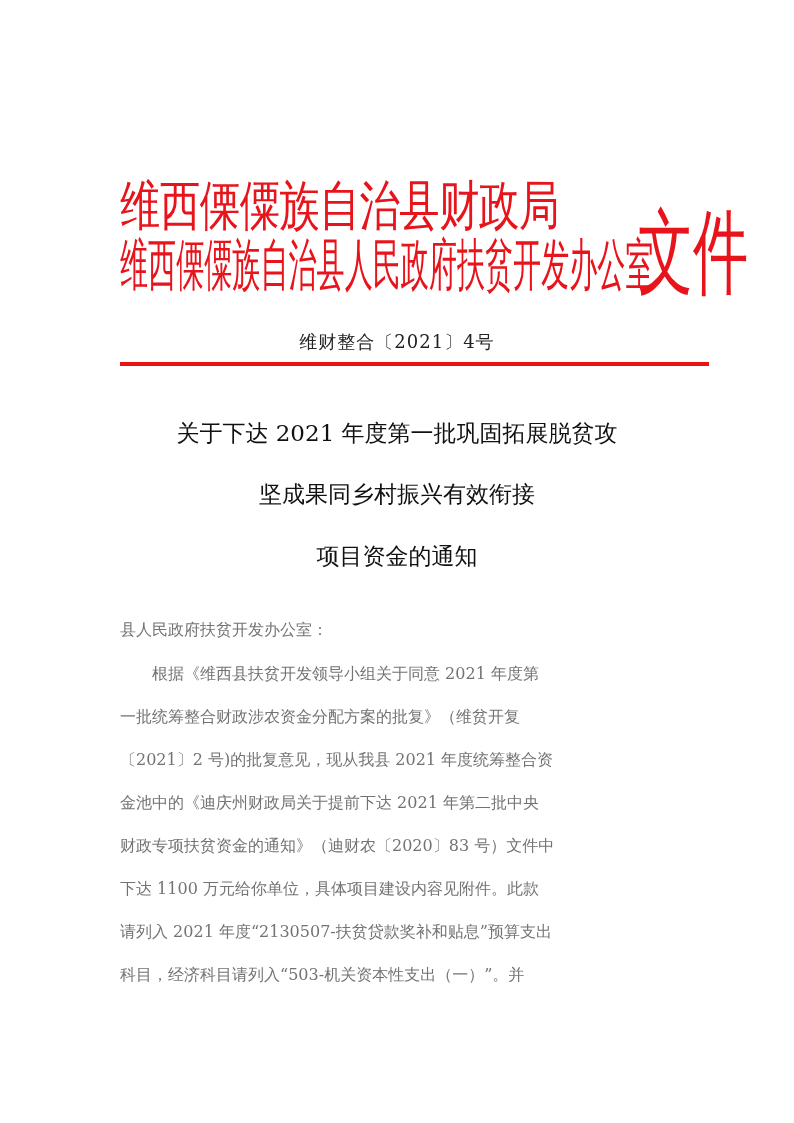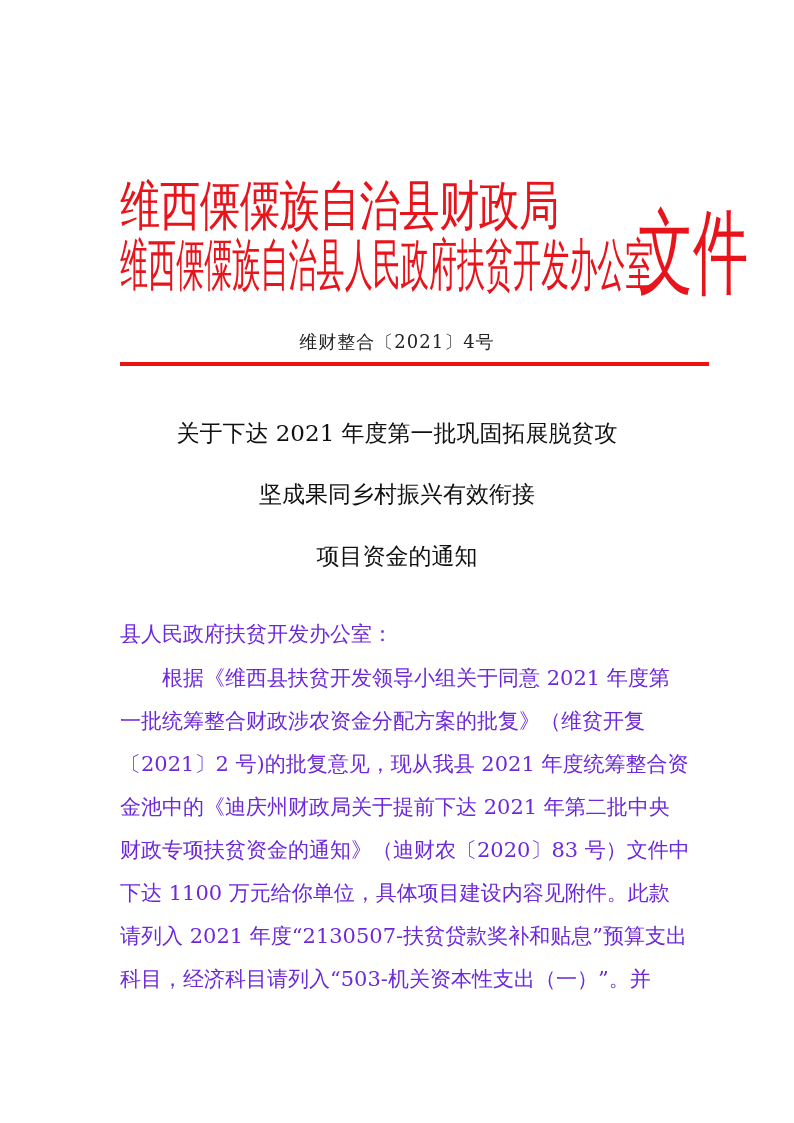--- a/index.html
+++ b/index.html
@@ -26,21 +26,21 @@
                 font-family: "DejaVu Serif", serif; font-size: 18px; color: #222; letter-spacing: 1px; }
   .red-rule { position: absolute; left: 120px; top: 362px; width: 589px; height: 4px; background: #ee1111; }
 
   .title { position: absolute; left: 0; width: 794px; text-align: center;
            font-family: "DejaVu Serif", serif; font-size: 23px; color: #111; }
   .title.t1 { top: 418px; }
   .title.t2 { top: 479px; }
   .title.t3 { top: 541px; }
 
   .body-text { position: absolute; left: 120px; width: 560px;
-               font-family: "DejaVu Serif", serif; font-size: 21px; color: #6d28d9; white-space: nowrap; }
+               font-family: "DejaVu Serif", serif; font-size: 16px; color: #737373; white-space: nowrap; }
   .salutation { top: 620px; }
   .para-line { }
 </style>
 </head>
 <body>
 
 <div class="page">
 
   <div class="masthead">
     <div class="mh-line1">

